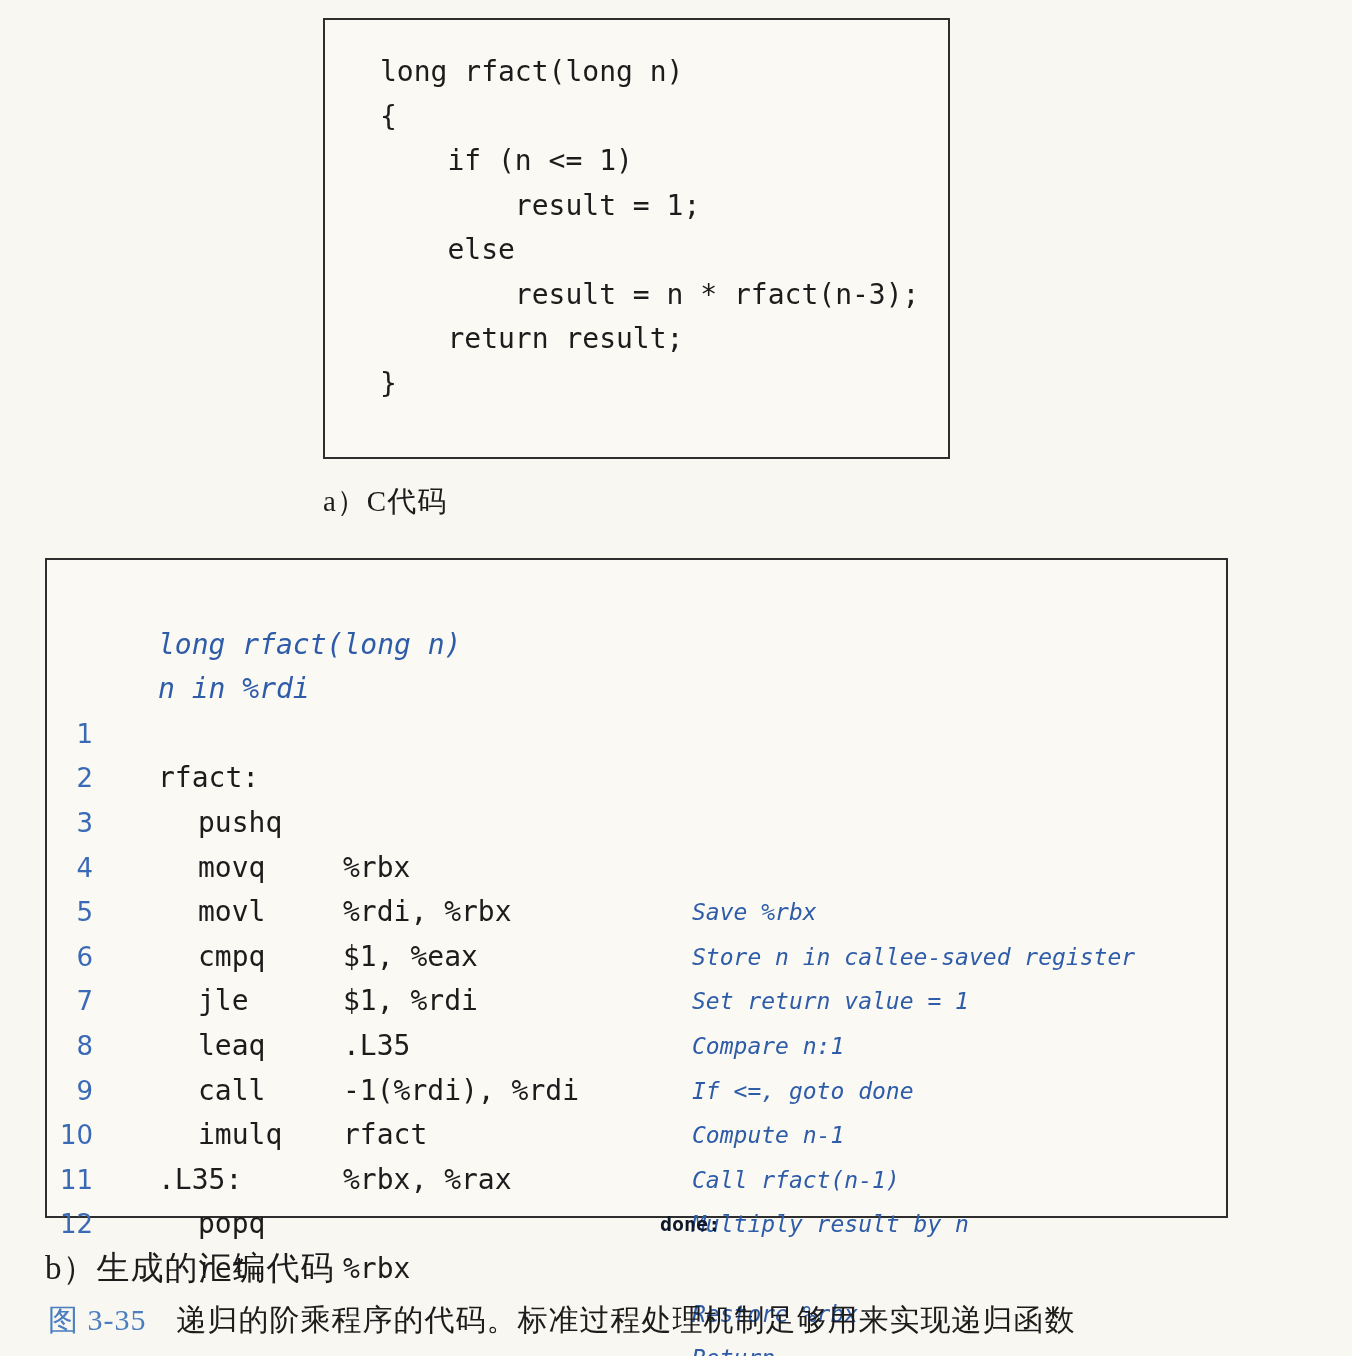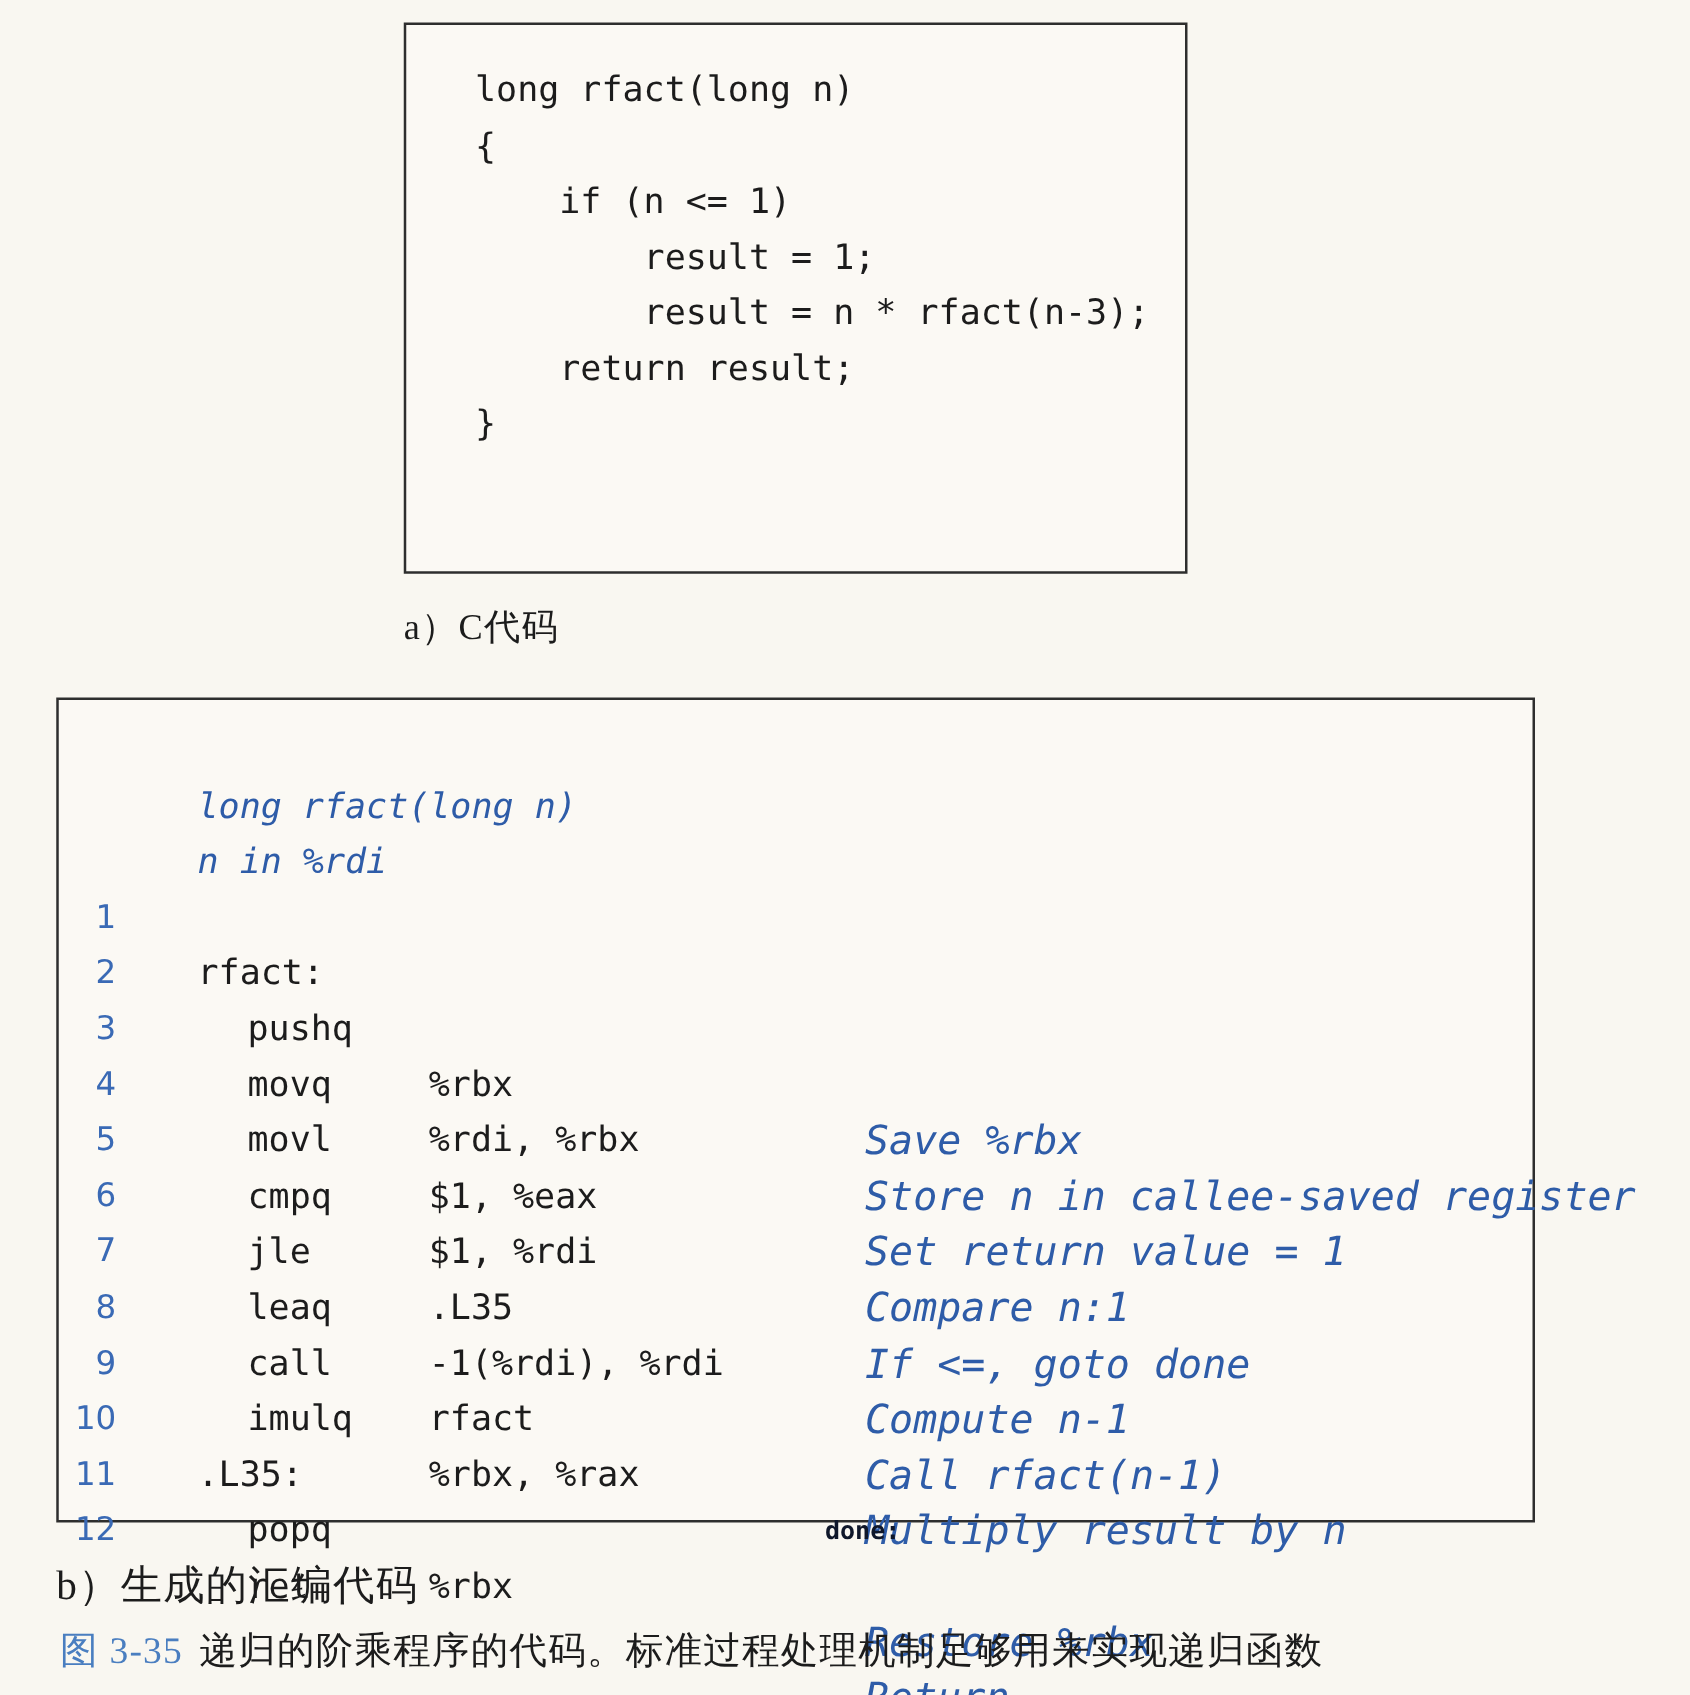--- a/index.html
+++ b/index.html
@@ -36,21 +36,21 @@
   .caption-b {
     position: absolute; left: 45px; top: 1246px; width: 1183px;
     text-align: left; font-size: 33px; letter-spacing: 1px;
     font-family: Liberation Serif, serif;
   }
   .fig-caption {
     position: absolute; left: 48px; top: 1300px;
     font-size: 30px; letter-spacing: 1px;
     font-family: "Liberation Serif", "DejaVu Serif", serif;
   }
-  .fig-label { color: #4a7ec0; margin-right: 13px; }
+  .fig-label { color: #4a7ec0; margin-right: 30px; }
 
   
   .asm-box {
     position: absolute; left: 45px; top: 558px;
     width: 1183px; height: 660px;
     border: 2px solid #2e2e2e;
     background: #fbf9f4;
   }
   .asm-rows { position: absolute; left: 0; top: 18px; width: 100%; }
   .asm-row {
@@ -61,38 +61,39 @@
     position: absolute; left: 0; width: 46px; text-align: right;
     font-family: "DejaVu Sans", "Liberation Sans", sans-serif;
     font-size: 26px; color: #3a6ab5;
   }
   .hdr   { position: absolute; left: 111px; color: #2e5ca8; font-style: italic; }
   .lbl   { position: absolute; left: 111px; }
   .mn    { position: absolute; left: 151px; }
   .ops   { position: absolute; left: 296px; }
   .cmt   {
     position: absolute; left: 645px;
-    color: #2e5ca8; font-style: italic; font-size: 32px;
+    color: #2e5ca8; font-style: italic; font-size: 23px;
   }
   .cmt-label {
     position: absolute; left: 613px;
     color: #0f172a; font-weight: bold; font-size: 20px;
   }
 </style>
 </head>
 <body>
 
 <div class="page">
 
   <div class="c-box">
     <div class="c-code">
       <div class="code-line">long rfact(long n)</div>
       <div class="code-line">{</div>
       <div class="code-line">    if (n &lt;= 1)</div>
       <div class="code-line">        result = 1;</div>
+      <div class="code-line">    else</div>
       <div class="code-line">        result = n * rfact(n-3);</div>
       <div class="code-line">    return result;</div>
       <div class="code-line">}</div>
     </div>
   </div>
 
   <div class="caption-a">a）C代码</div>
 
   <div class="asm-box">
     <div class="asm-rows">

